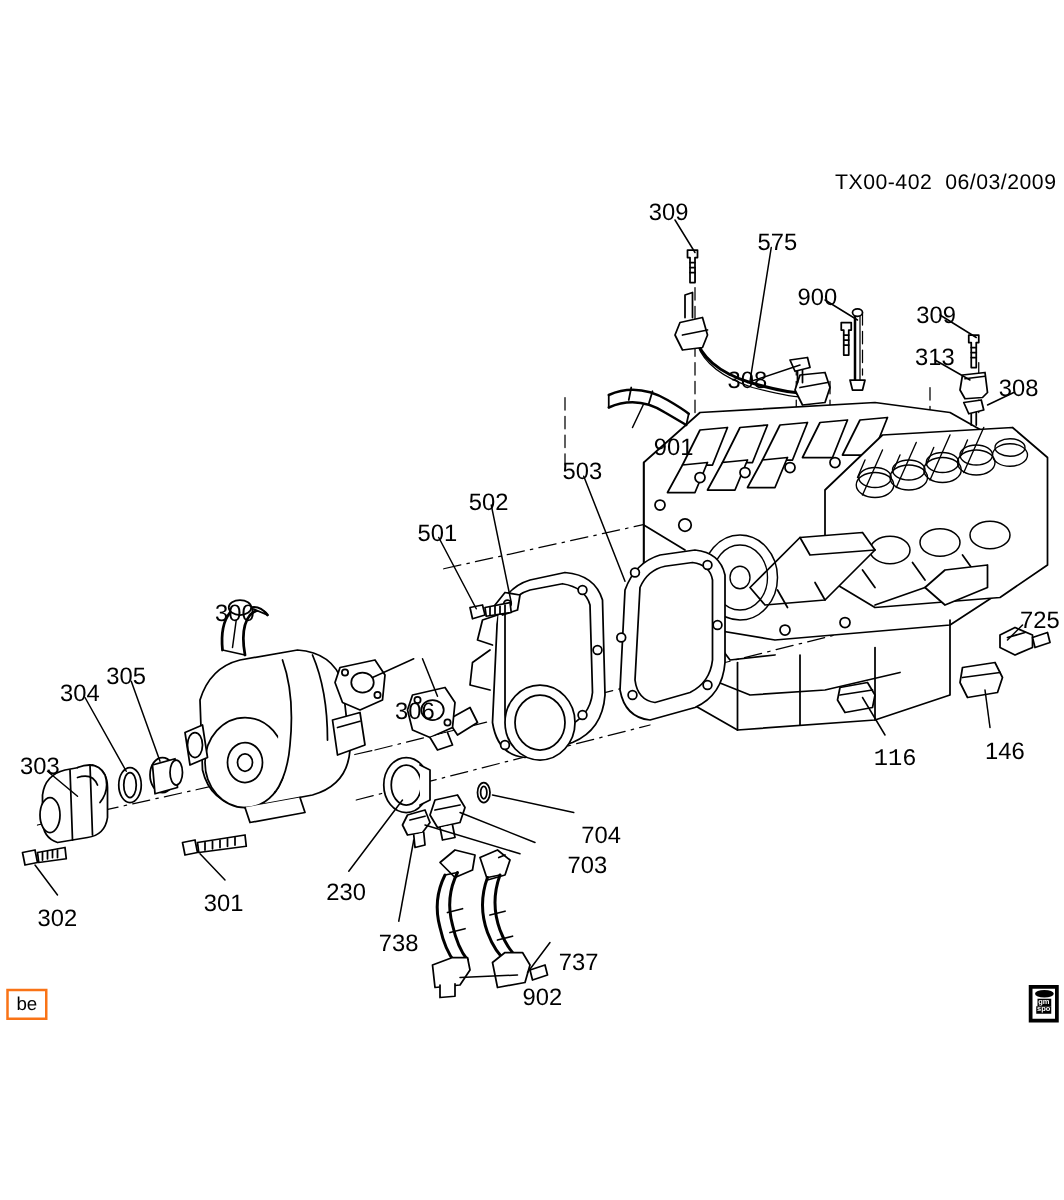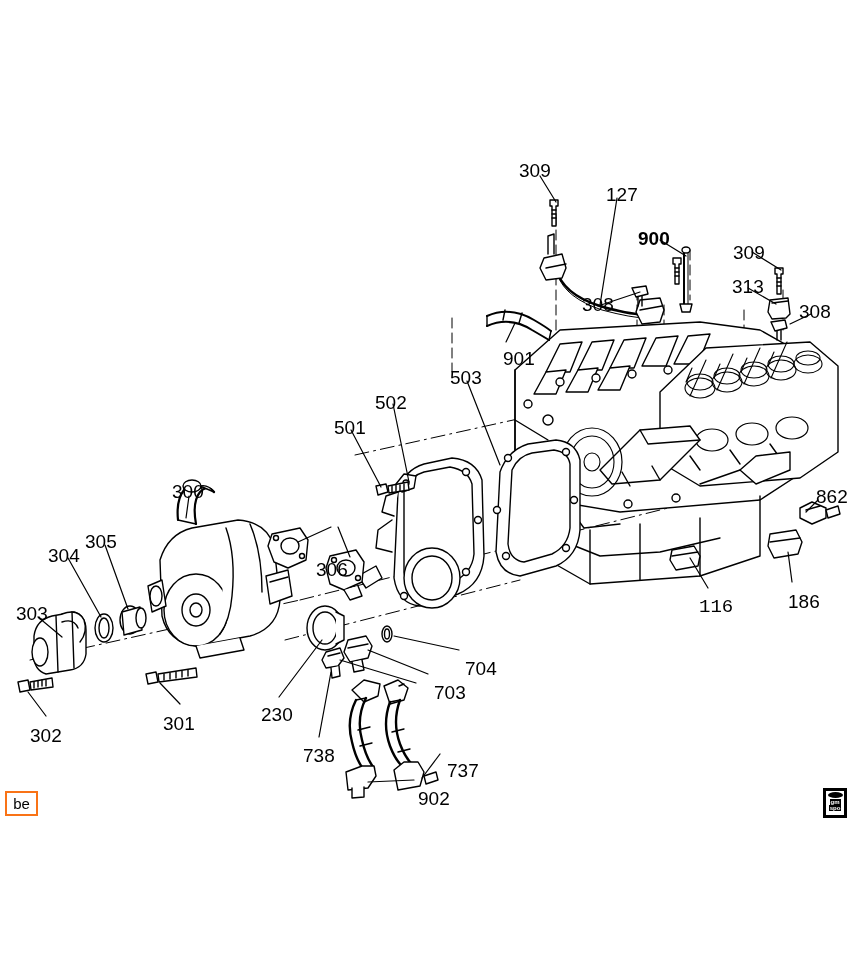--- a/index.html
+++ b/index.html
@@ -13,20 +13,21 @@
          display:flex;flex-direction:column;align-items:center;justify-content:flex-start;padding-top:1px;box-sizing:border-box;}
   #gmspo .oval{width:15px;height:6px;border-radius:50%;background:#000;margin-bottom:1px;}
   #gmspo .tx{font-size:6px;font-weight:bold;line-height:6px;background:#000;color:#fff;padding:0 1px;text-align:center;}
   svg{position:absolute;left:0;top:0;}
 </style>
 </head>
 <body>
 
 <div id="sheet">
 
+  <div id="hdr">TX00-402  06/03/2009</div>
 
   <svg width="851" height="960" viewBox="0 0 851 960">
     <g fill="none" stroke="#000" stroke-width="1.4" stroke-linejoin="round" stroke-linecap="round">
 
       <g stroke-width="1" stroke-dasharray="14,5,2,5">
         <path d="M30 660 L300 600"></path>
         <path d="M300 600 L520 545"></path>
         <path d="M520 545 L700 500"></path>
         <path d="M285 640 L520 580"></path>
         <path d="M355 455 L640 392"></path>
@@ -355,40 +356,40 @@
         <path d="M319 737 L331 672"></path>
         <path d="M440 754 L422 778"></path>
         <path d="M414 780 L368 782"></path>
         <path d="M416 683 L340 660"></path>
       </g>
 
     </g>
   </svg>
 
   <div class="lbl" style="left:519px;top:161px;">309</div>
-  <div class="lbl" style="left:606px;top:185px;">127</div>
-  <div class="lbl" style="left:638px;top:229px;font-weight:bold;">900</div>
+  <div class="lbl" style="left:606px;top:185px;">575</div>
+  <div class="lbl" style="left:638px;top:229px;">900</div>
   <div class="lbl" style="left:733px;top:243px;">309</div>
   <div class="lbl" style="left:732px;top:277px;">313</div>
   <div class="lbl" style="left:582px;top:295px;">308</div>
   <div class="lbl" style="left:799px;top:302px;">308</div>
-  <div class="lbl" style="left:503px;top:349px;">901</div>
+  <div class="lbl" style="left:523px;top:349px;">901</div>
   <div class="lbl" style="left:450px;top:368px;">503</div>
   <div class="lbl" style="left:375px;top:393px;">502</div>
   <div class="lbl" style="left:334px;top:418px;">501</div>
   <div class="lbl" style="left:172px;top:482px;">300</div>
-  <div class="lbl" style="left:816px;top:487px;">862</div>
+  <div class="lbl" style="left:816px;top:487px;">725</div>
   <div class="lbl" style="left:316px;top:533px;margin-top:27px;">306</div>
   <div class="lbl" style="left:85px;top:532px;">305</div>
   <div class="lbl" style="left:48px;top:546px;">304</div>
   <div class="lbl" style="left:16px;top:604px;">303</div>
   <div class="lbl" style="left:699px;top:598px;font-family:Liberation Mono, monospace;">116</div>
-  <div class="lbl" style="left:788px;top:592px;">186</div>
+  <div class="lbl" style="left:788px;top:592px;">146</div>
   <div class="lbl" style="left:465px;top:659px;">704</div>
-  <div class="lbl" style="left:434px;top:683px;">703</div>
+  <div class="lbl" style="left:454px;top:683px;">703</div>
   <div class="lbl" style="left:261px;top:705px;">230</div>
   <div class="lbl" style="left:163px;top:714px;">301</div>
   <div class="lbl" style="left:30px;top:726px;">302</div>
   <div class="lbl" style="left:303px;top:746px;">738</div>
   <div class="lbl" style="left:447px;top:761px;text-align:right;">737</div>
   <div class="lbl" style="left:418px;top:789px;">902</div>
 
   <div id="bebox">be</div>
 
   <div id="gmspo">

